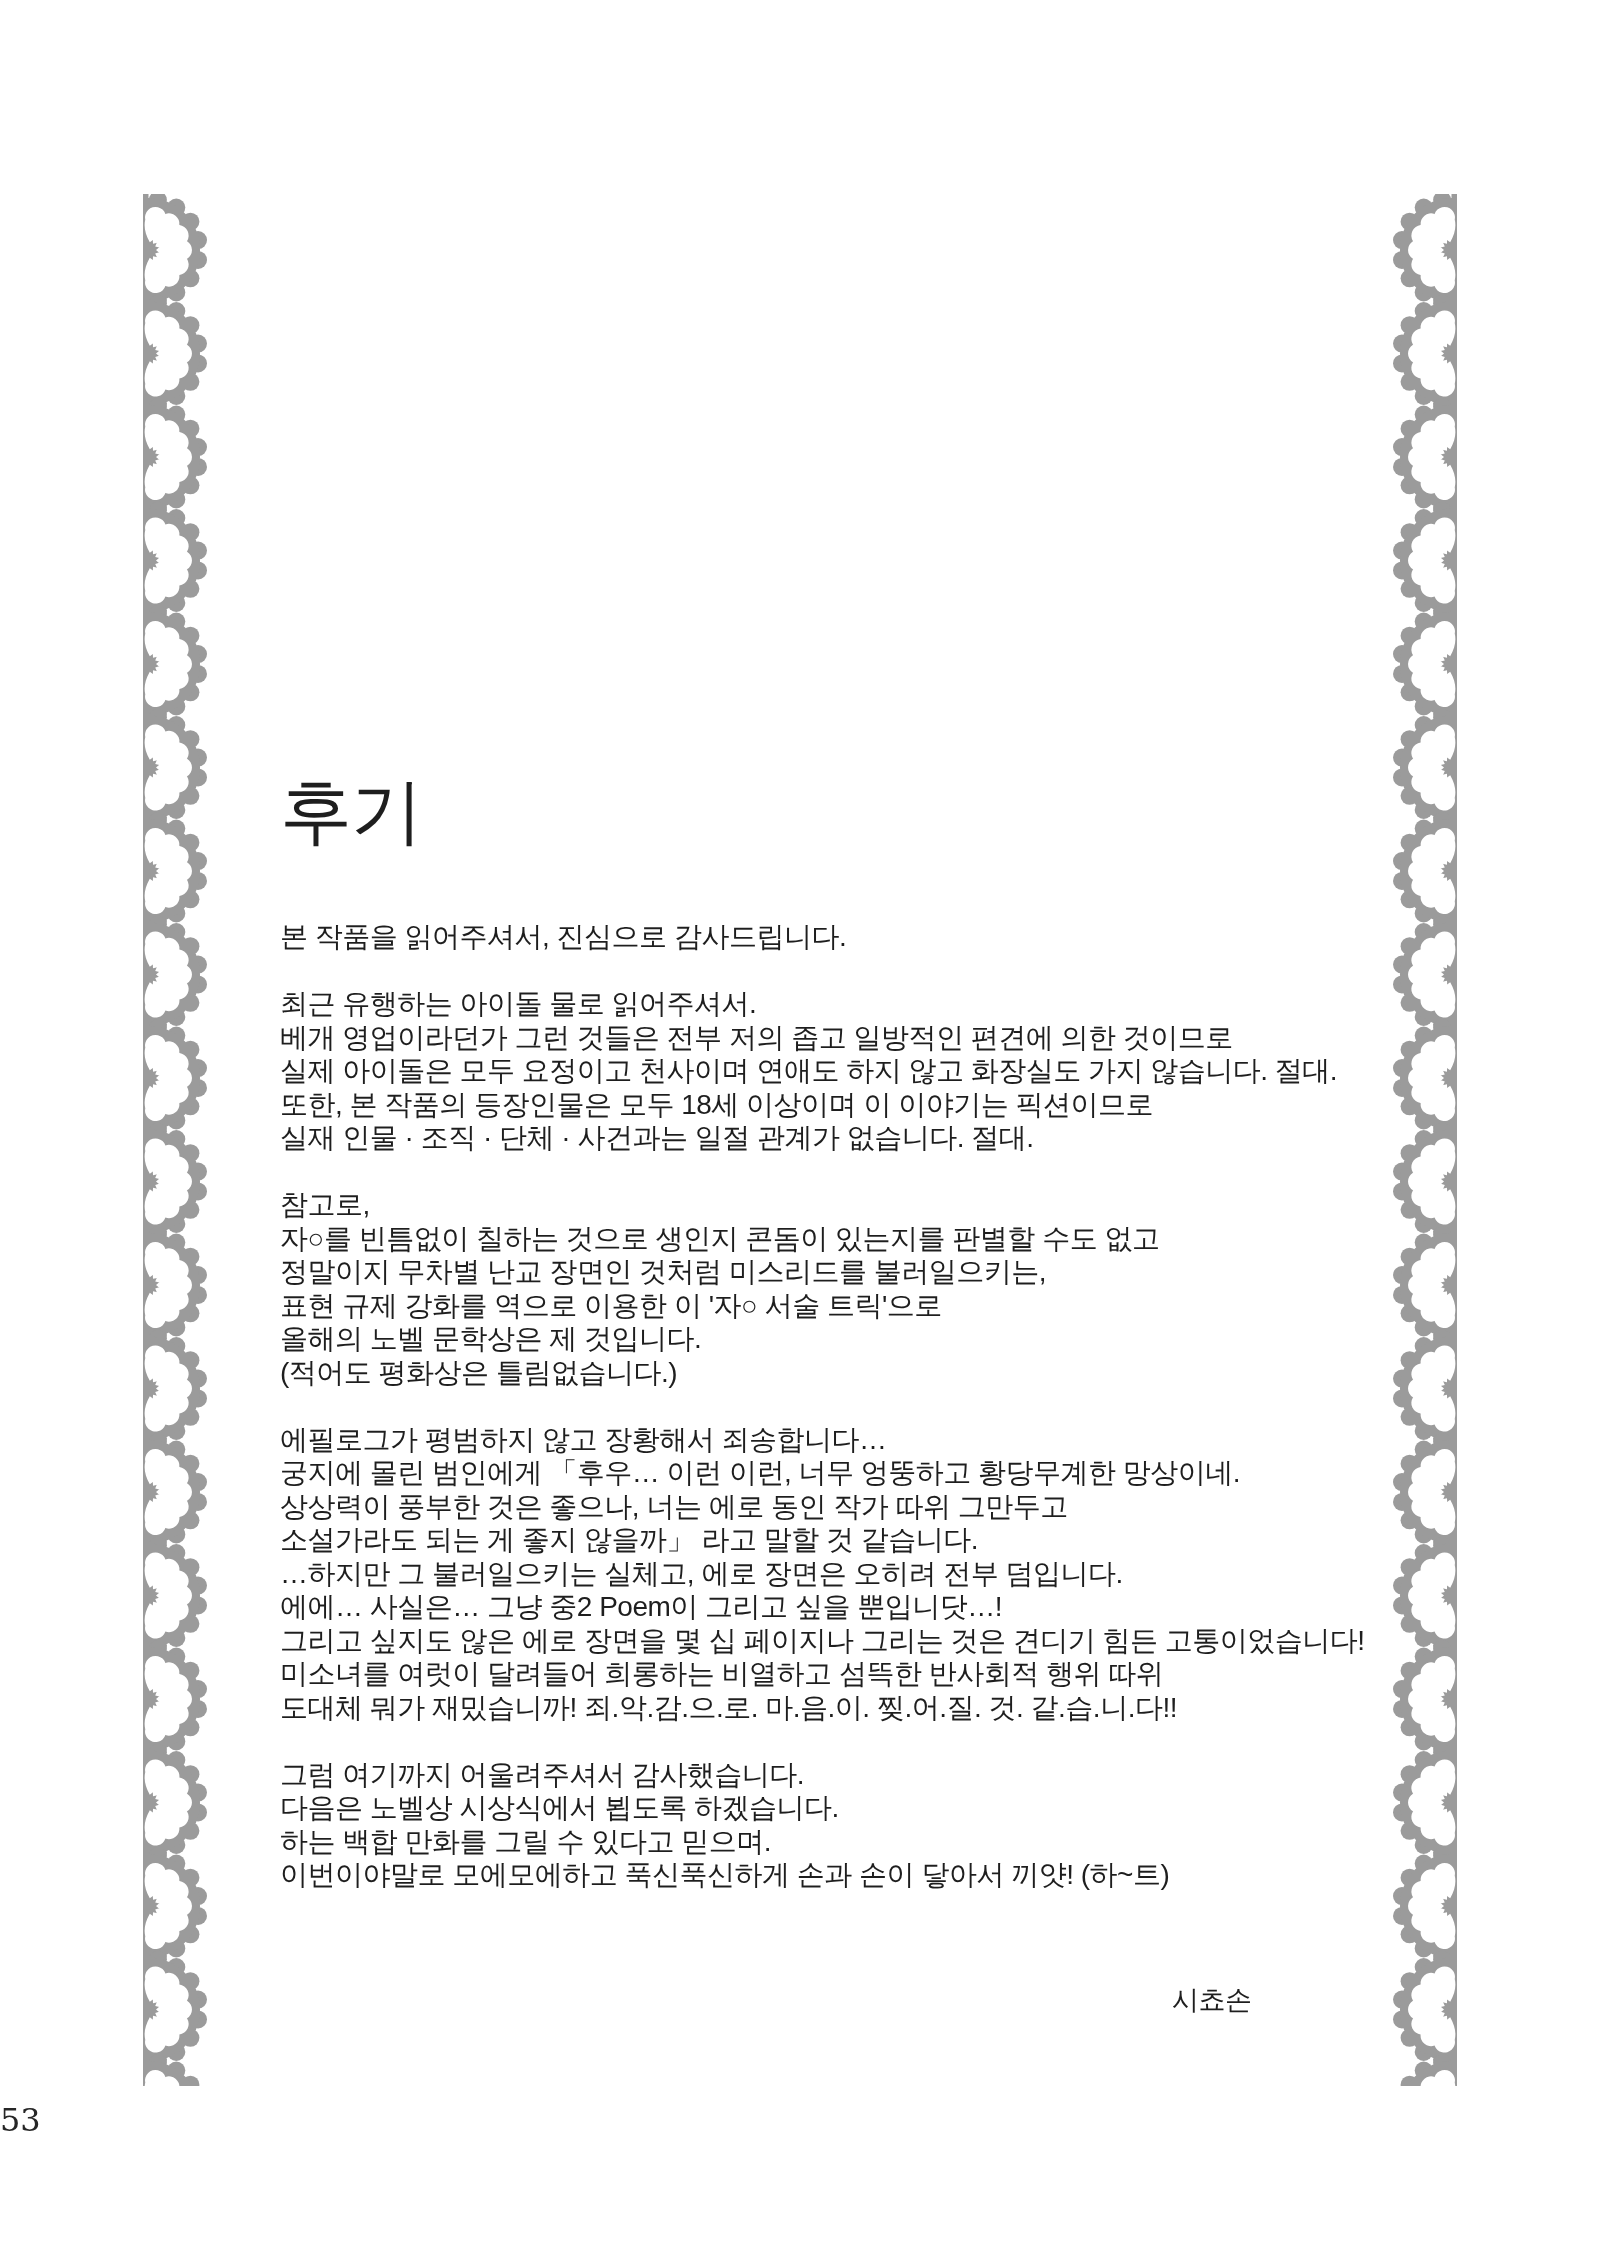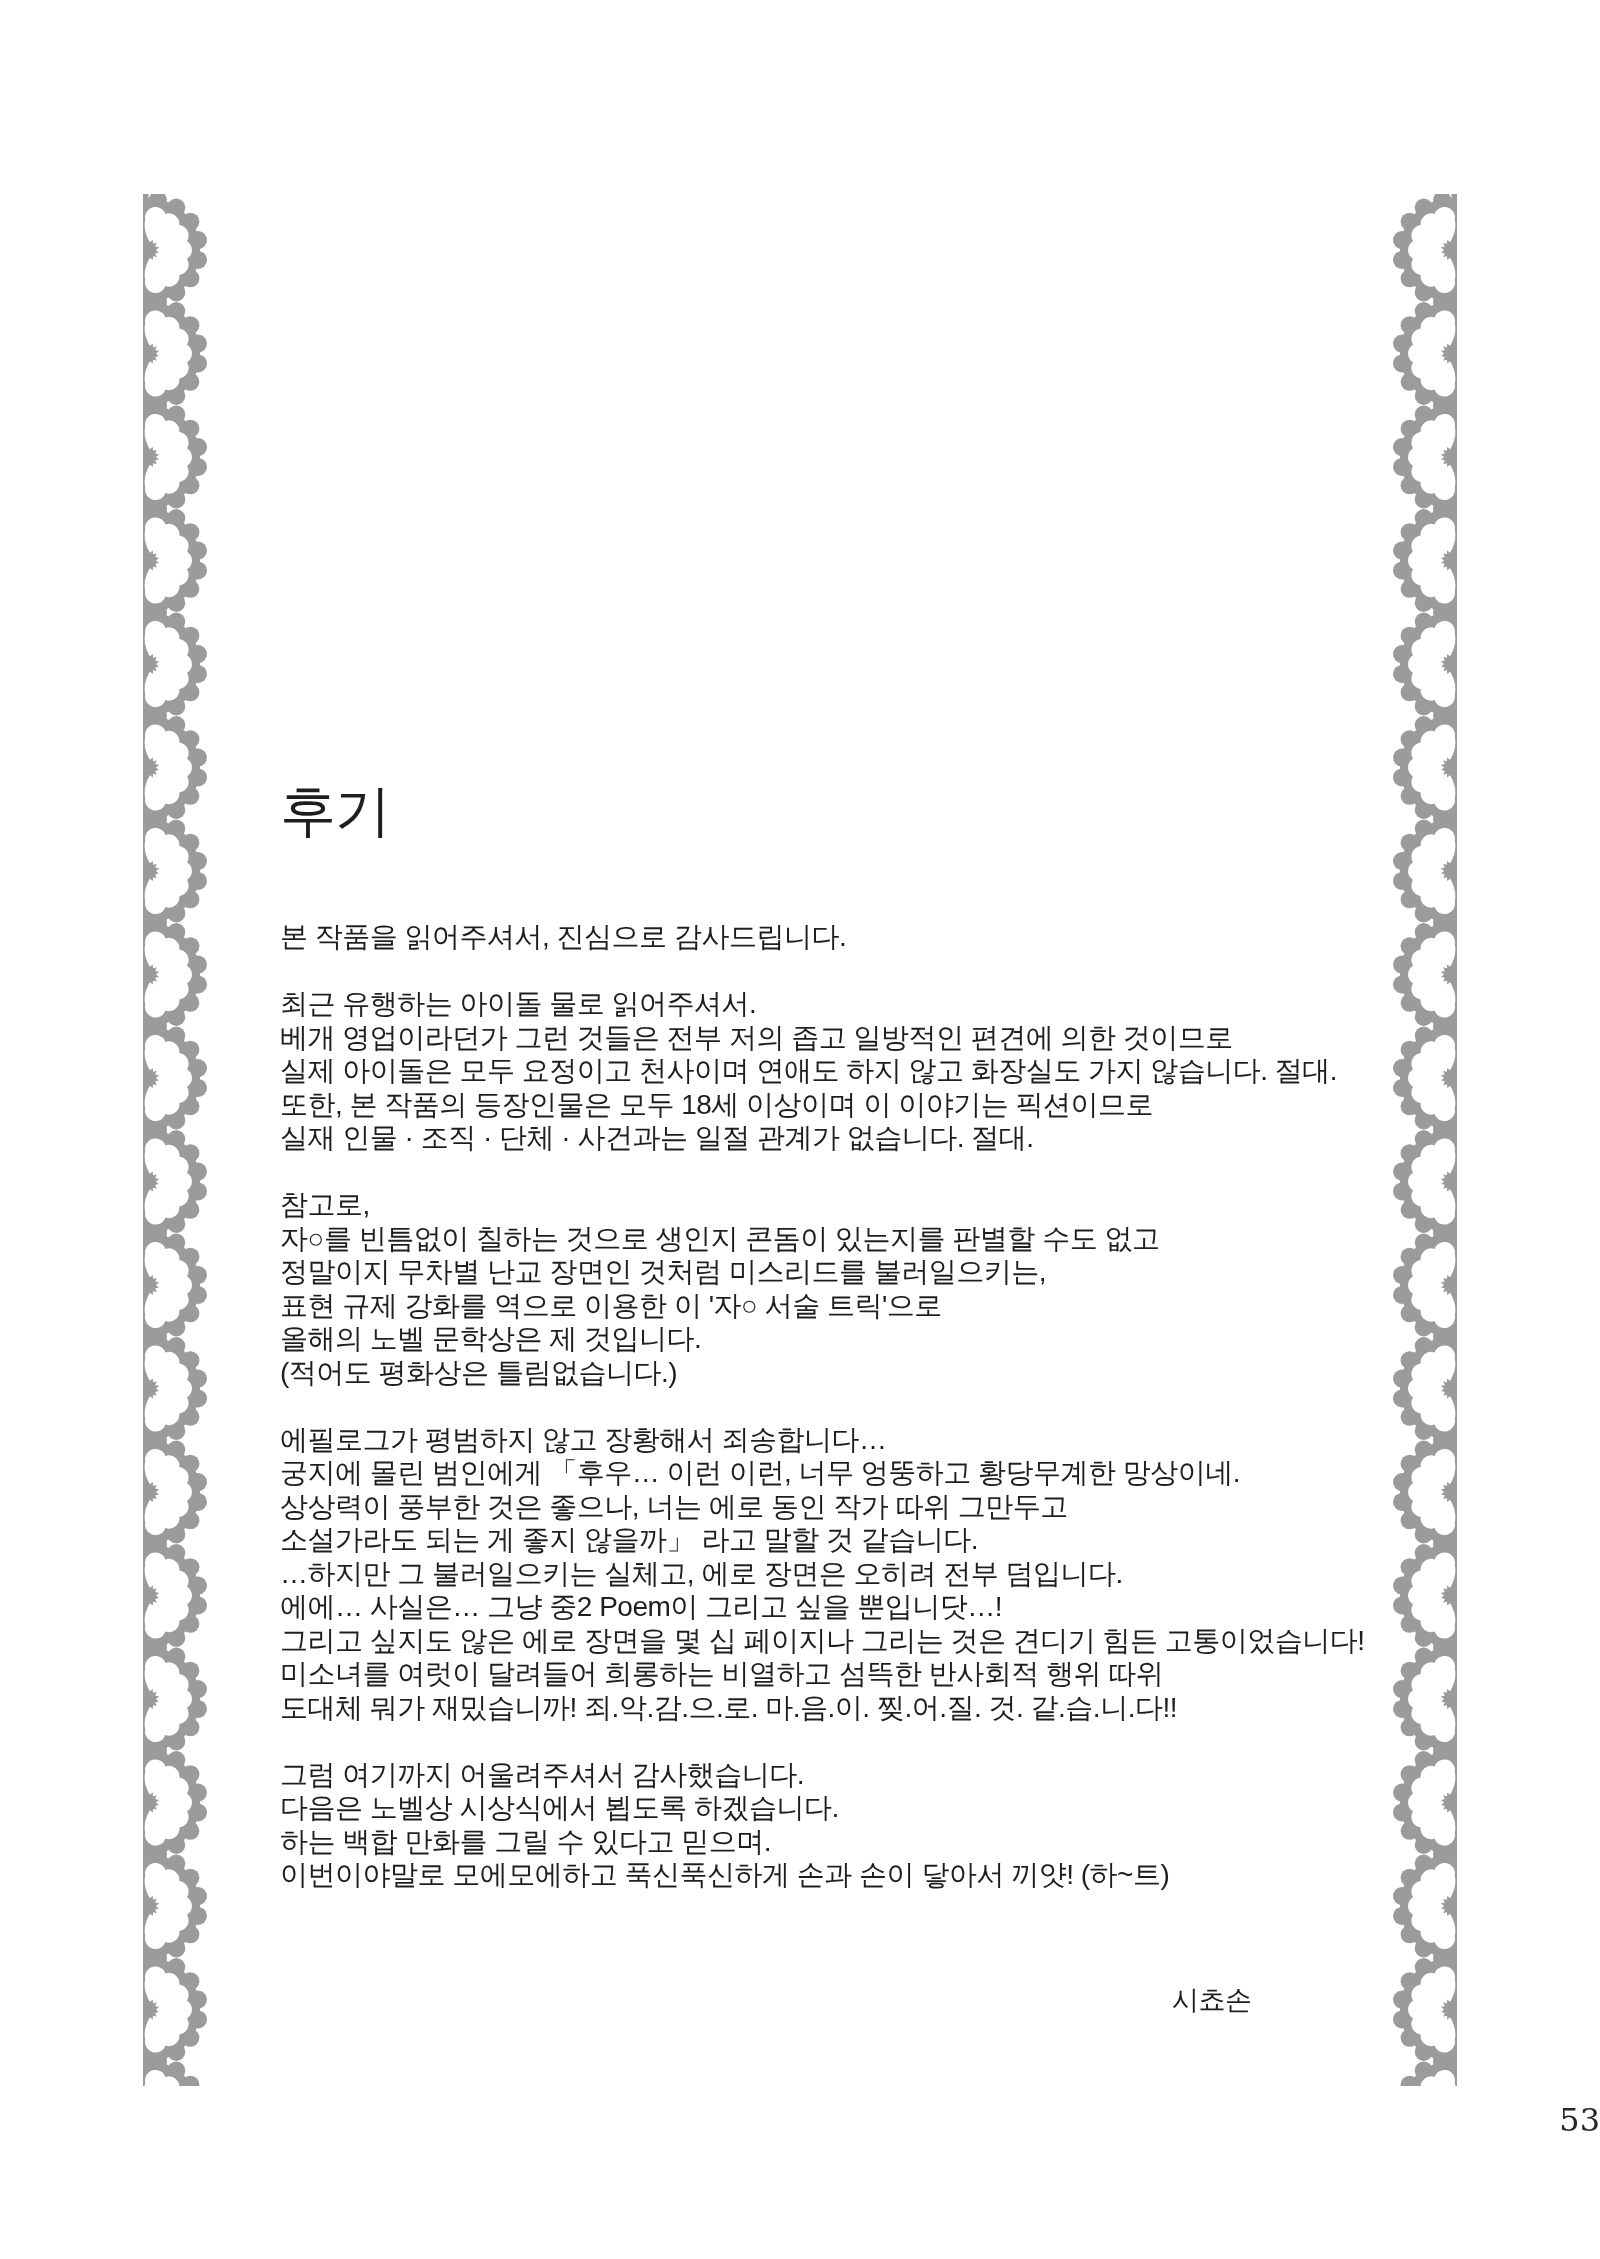--- a/index.html
+++ b/index.html
@@ -22,21 +22,21 @@
     width: 66px;
     height: 1892px;
     color: var(--lace, #9b9b9b);
   }
   .lace-left  { left: 143px; }
   .lace-right { left: 1391px; transform: scaleX(-1); }
   .afterword-title {
     position: absolute;
     left: 280px;
     top: 779px;
-    font-size: 56px;
+    font-size: 72px;
     letter-spacing: -1px;
     line-height: 64px;
     white-space: nowrap;
     text-align: right;
   }
   .body-text {
     position: absolute;
     left: 280px;
     top: 920px;
     width: 1130px;
@@ -56,21 +56,21 @@
     font-size: 27px;
     letter-spacing: -0.5px;
     line-height: 33.5px;
     white-space: nowrap;
   }
   .page-number {
     position: absolute;
     left: 0;
     right: 0;
     top: 2102px;
-    text-align: right;
+    text-align: left;
     font-family: "DejaVu Serif", "Liberation Serif", serif;
     font-size: 32px;
     line-height: 36px;
     color: #262626;
   }
 </style>
 </head>
 <body>
 
 <div class="page">

